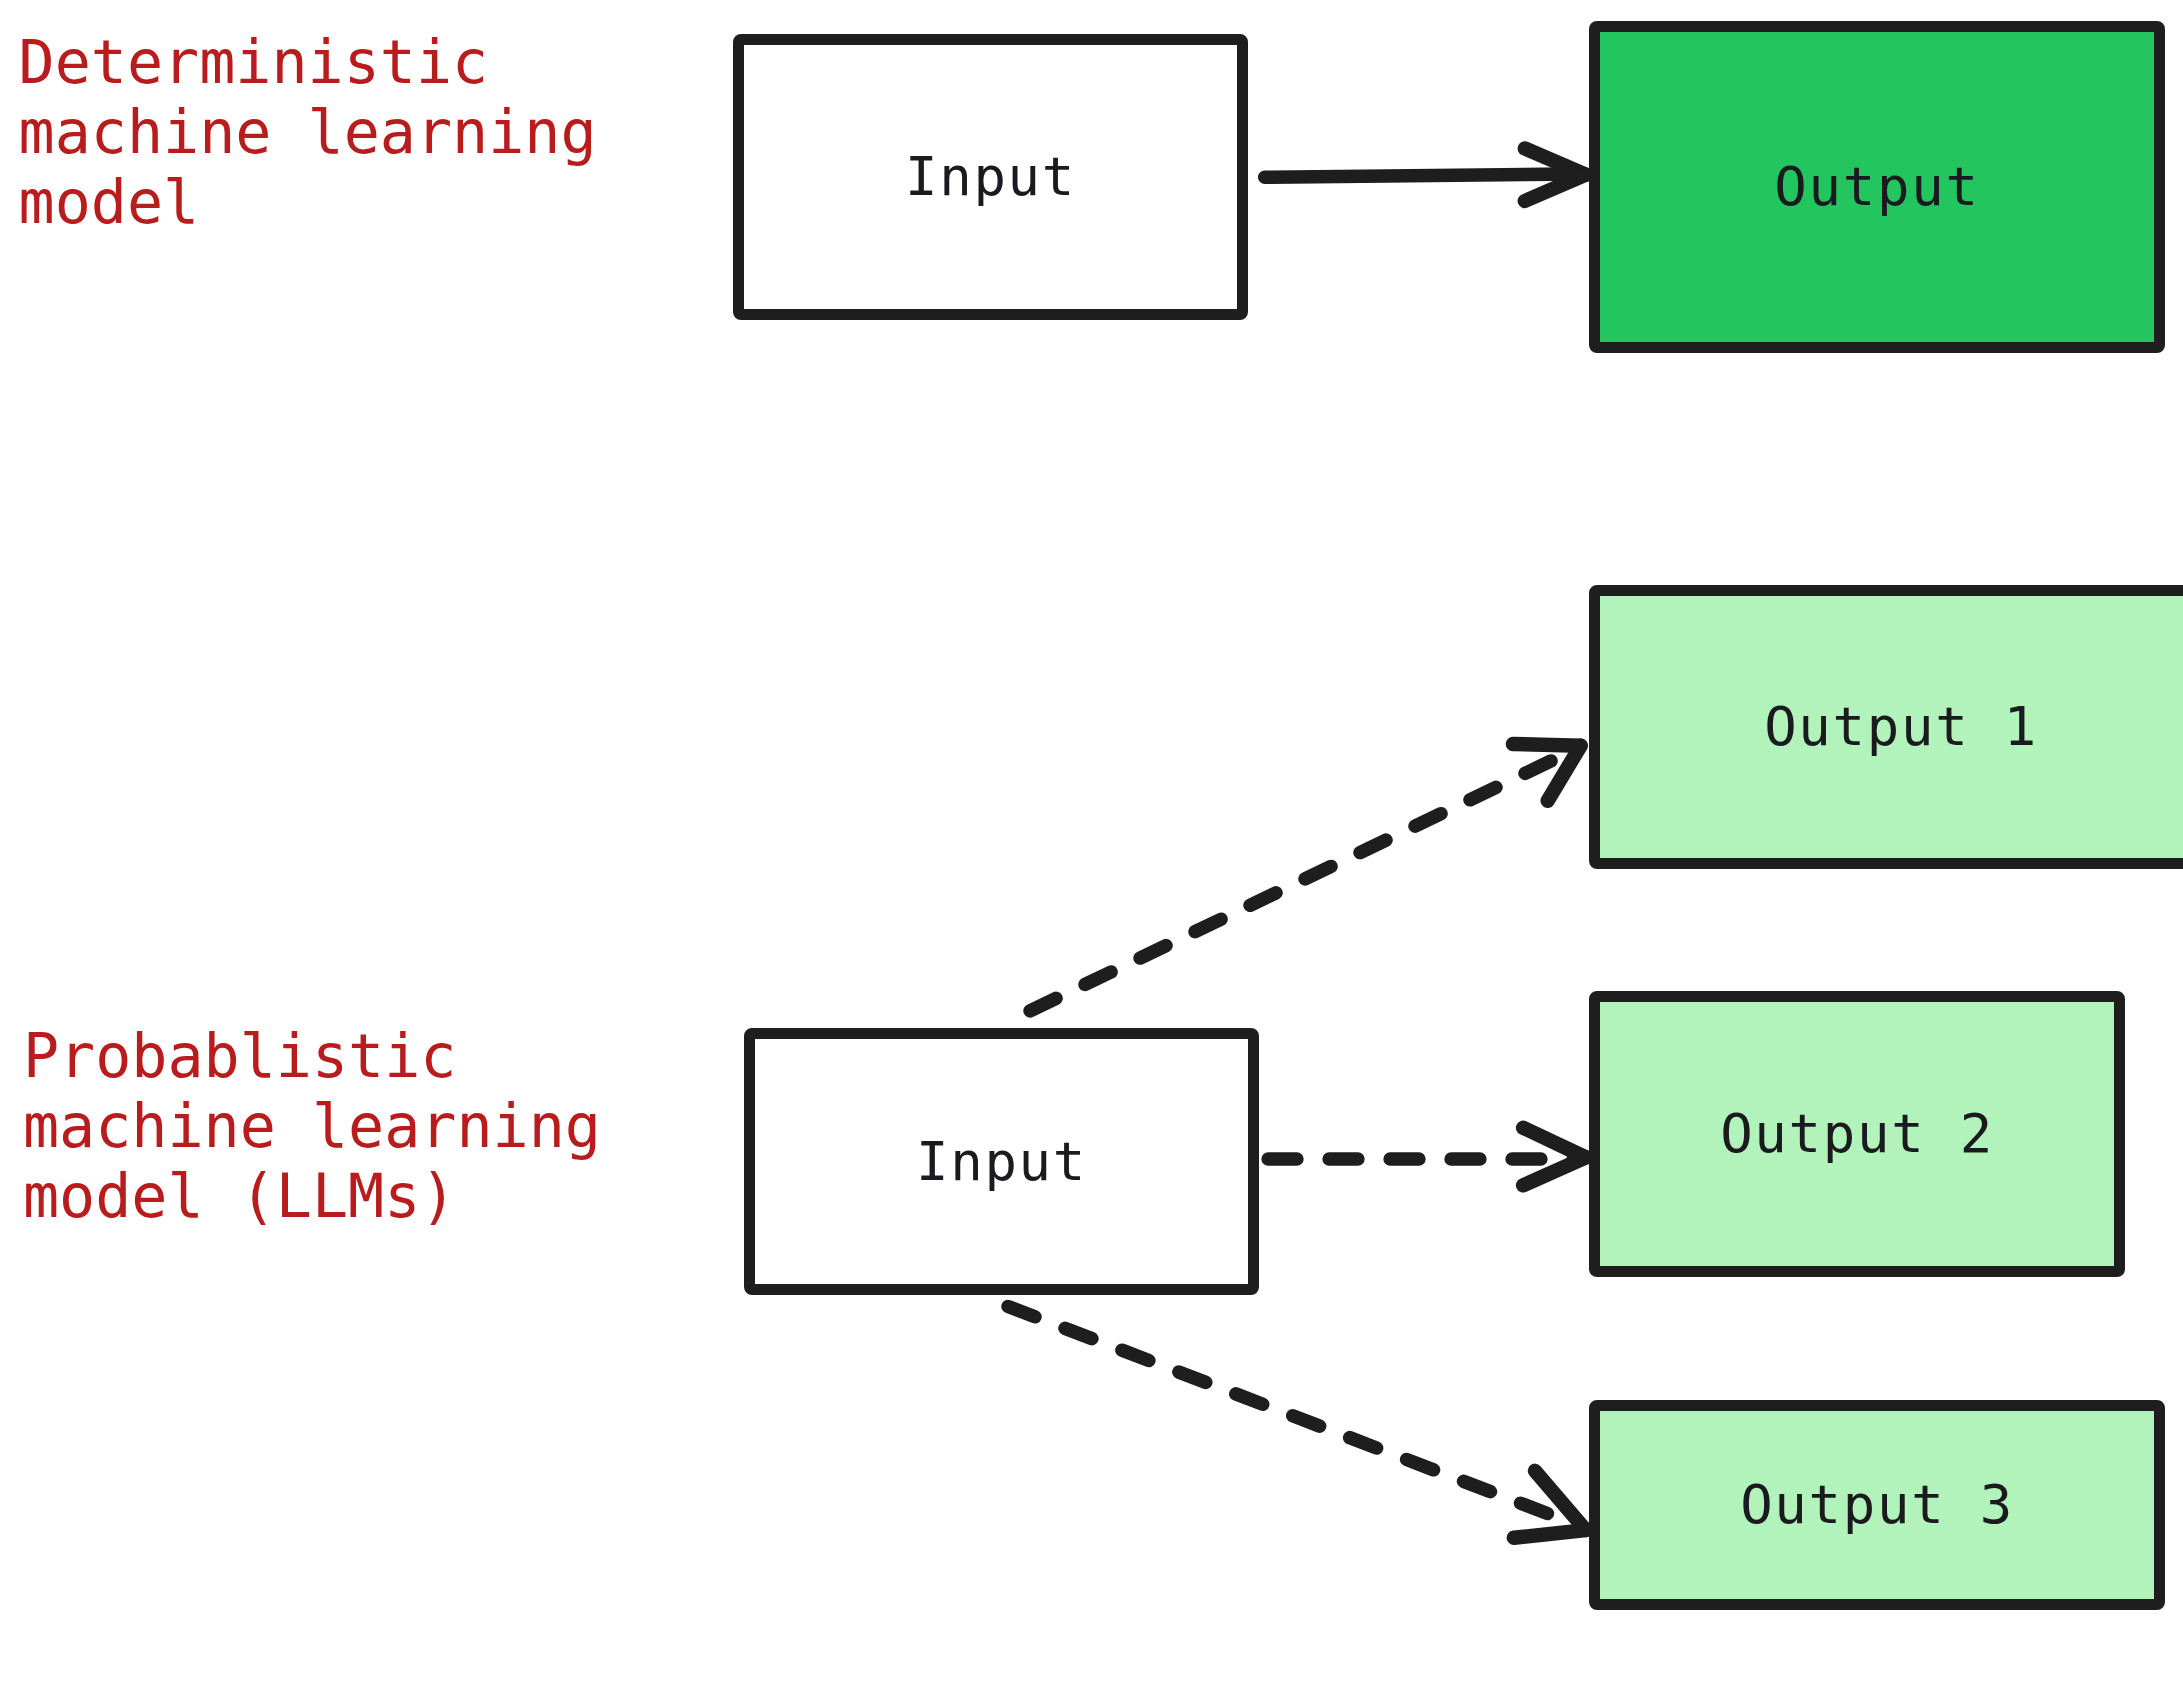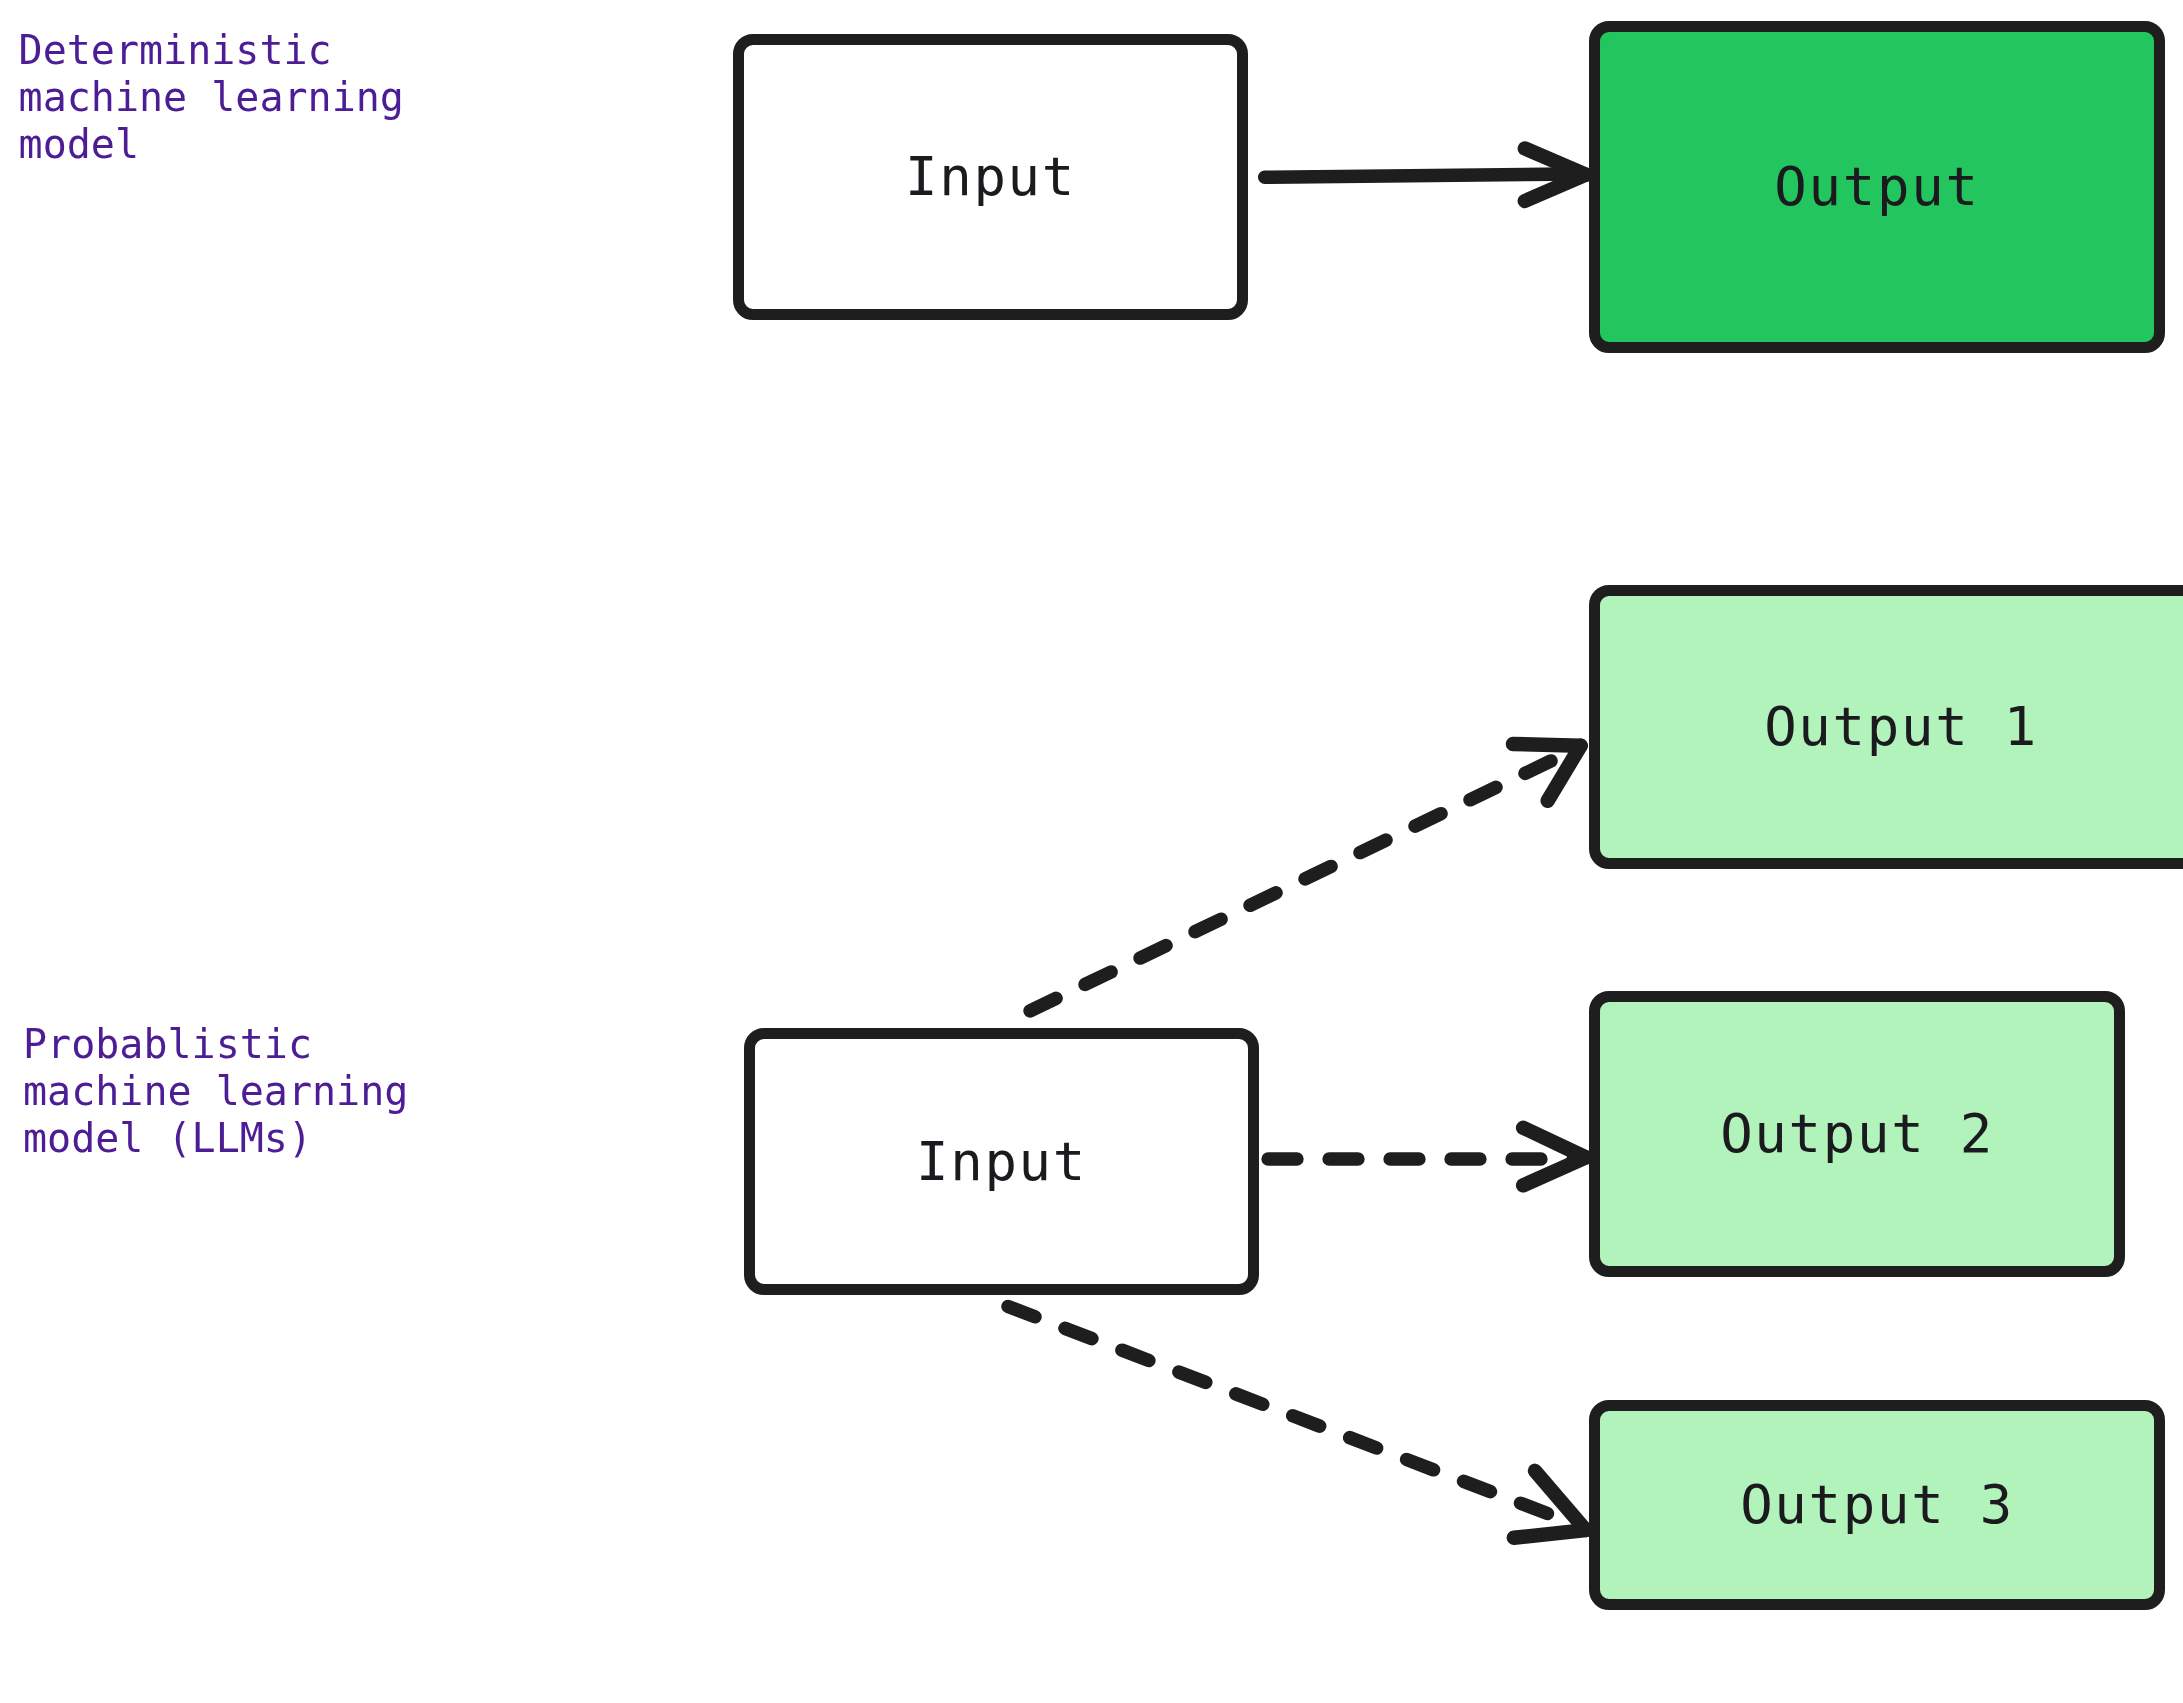--- a/index.html
+++ b/index.html
@@ -17,39 +17,39 @@
   #canvas {
     position: absolute;
     top: 0; left: 0;
     width: 2183px;
     height: 1704px;
   }
   .node-box {
     position: absolute;
     box-sizing: border-box;
     border: 11px solid #1e1e1e;
-    border-radius: 20px;
+    border-radius: 8px;
     display: flex;
     align-items: center;
     justify-content: center;
   }
   .node-label {
     font-family: "DejaVu Sans Mono", "Liberation Mono", monospace;
     font-size: 54px;
     letter-spacing: 1.7px;
     color: #1b1b1f;
     white-space: nowrap;
     line-height: 1;
   }
   .side-label {
     position: absolute;
     font-family: "DejaVu Sans Mono", "Liberation Mono", monospace;
-    font-size: 40px;
+    font-size: 60px;
     line-height: 1.17;
-    color: #4c1d95;
+    color: #b91c1c;
     white-space: pre;
     letter-spacing: 0px;
   }
   
   #box-input-top      { left: 733px;  top: 34px;   width: 515px;  height: 286px; background: #ffffff; }
   #box-output-top     { left: 1589px; top: 21px;   width: 576px;  height: 332px; background: #22c55e; }
   #box-input-bottom   { left: 744px;  top: 1028px; width: 515px;  height: 267px; background: #ffffff; }
   #box-output-1       { left: 1589px; top: 585px;  width: 624px;  height: 284px; background: #b2f2bb; }
   #box-output-2       { left: 1589px; top: 991px; width: 536px;  height: 286px; background: #b2f2bb; }
   #box-output-3       { left: 1589px; top: 1400px; width: 576px;  height: 210px; background: #b2f2bb; }

